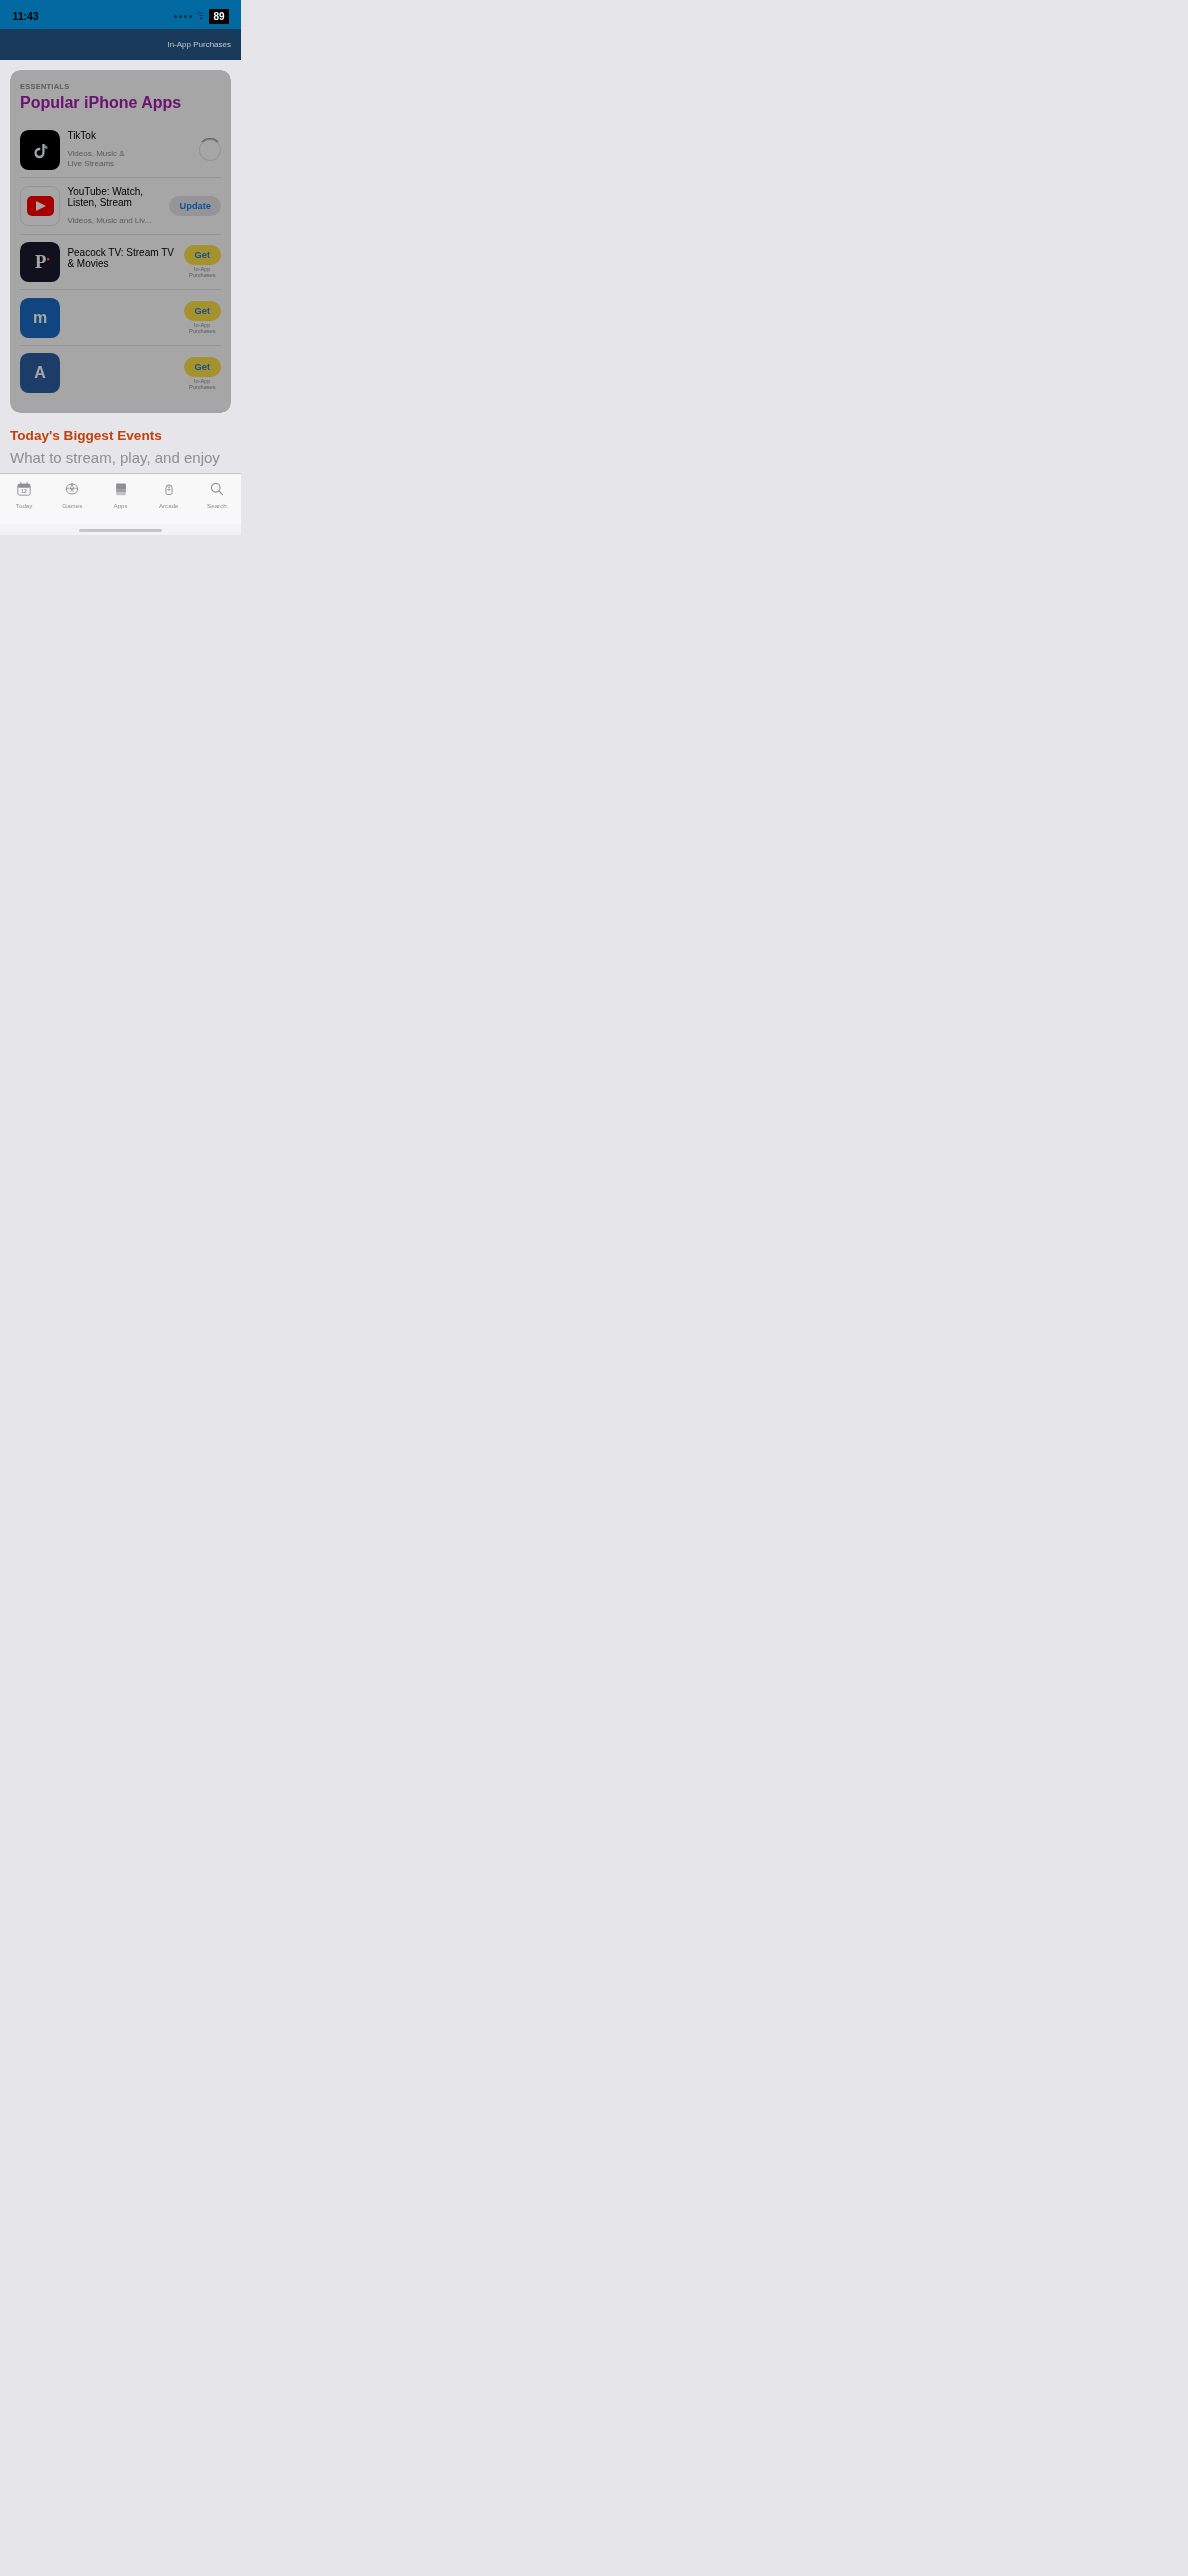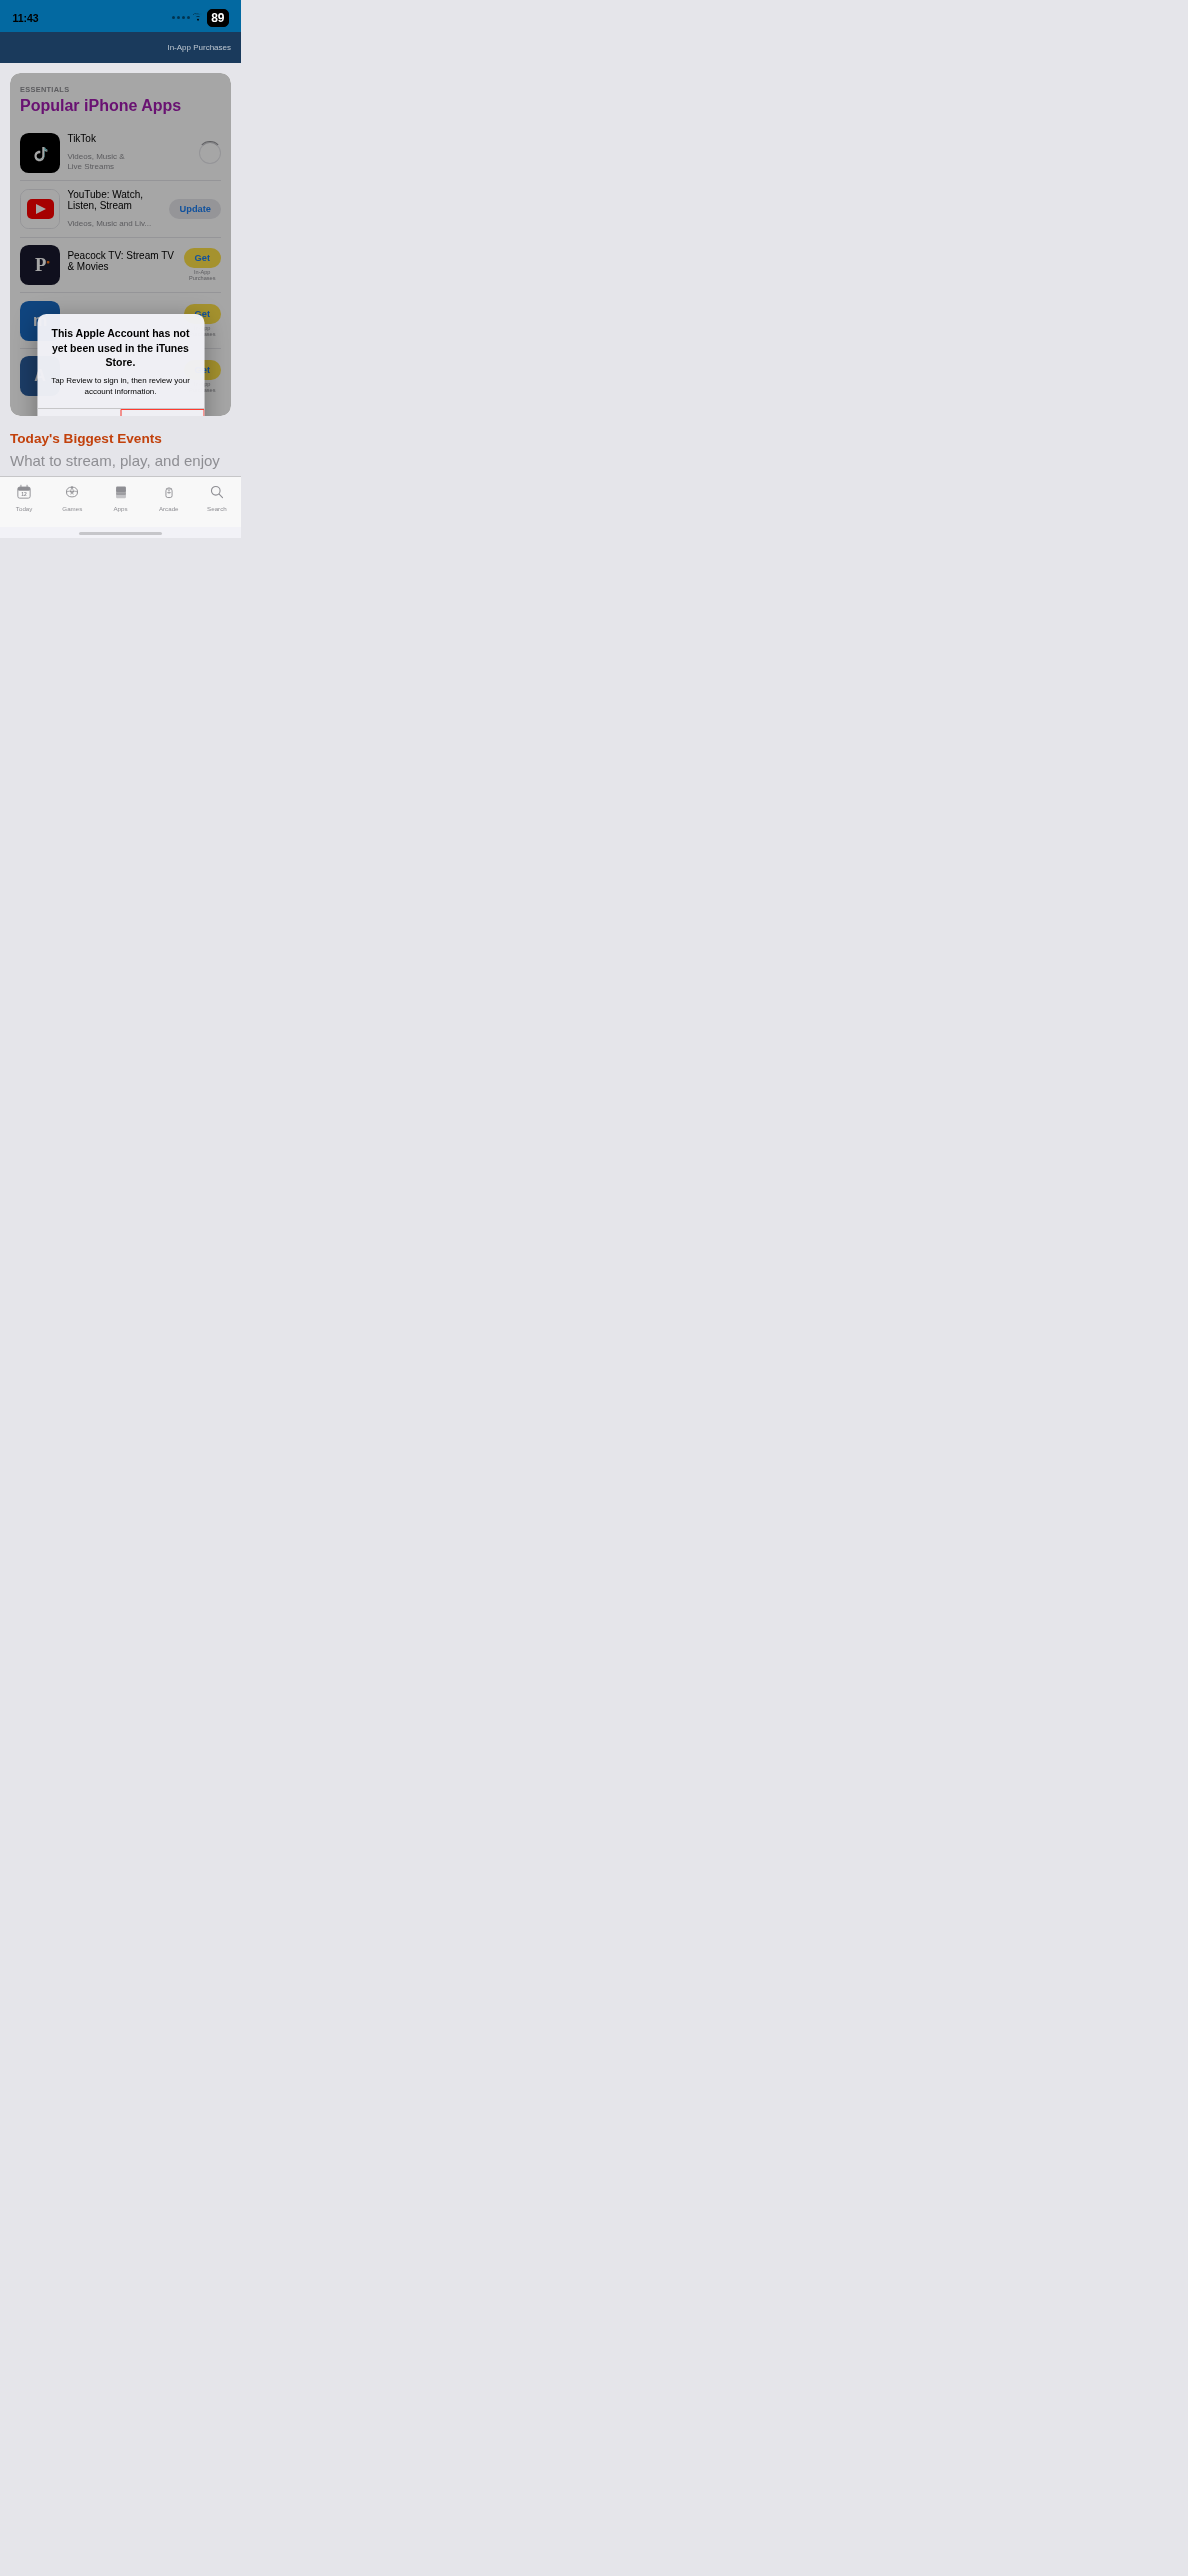--- a/index.html
+++ b/index.html
@@ -44,24 +44,24 @@
       background: #000;
       opacity: 0.5;
     }
     .wifi-icon {
       font-size: 8.7px;
       color: #000;
     }
     .battery-badge {
       background: #000;
       color: #fff;
-      font-size: 12px;
+      font-size: 10px;
       font-weight: 700;
       padding: 1.2px 3.1px;
-      border-radius: 5px;
+      border-radius: 0;
       border: 0.9px solid #000;
     }
 
     
     .scroll-area {
       background: #e5e5ea;
       position: relative;
     }
 
     
@@ -538,30 +538,20 @@
           <div class="app-name"></div>
         </div>
         <div class="app-action">
           <button class="get-btn">Get</button>
           <div class="iap-text">In-App<br>Purchases</div>
         </div>
       </div>
 
     </div>
 
-    <div class="dialog">
-      <div class="dialog-body">
-        <div class="dialog-title">This Apple Account has not yet been used in the iTunes Store.</div>
-        <div class="dialog-message">Tap Review to sign in, then review your account information.</div>
-      </div>
-      <div class="dialog-buttons">
-        <button class="dialog-btn">Cancel</button>
-        <button class="dialog-btn review-btn">Review</button>
-      </div>
-    </div>
 
   </div>
 
   <div class="events-section">
     <div class="events-title">Today's Biggest Events</div>
     <div class="events-subtitle">What to stream, play, and enjoy</div>
   </div>
 
 
 </div>

